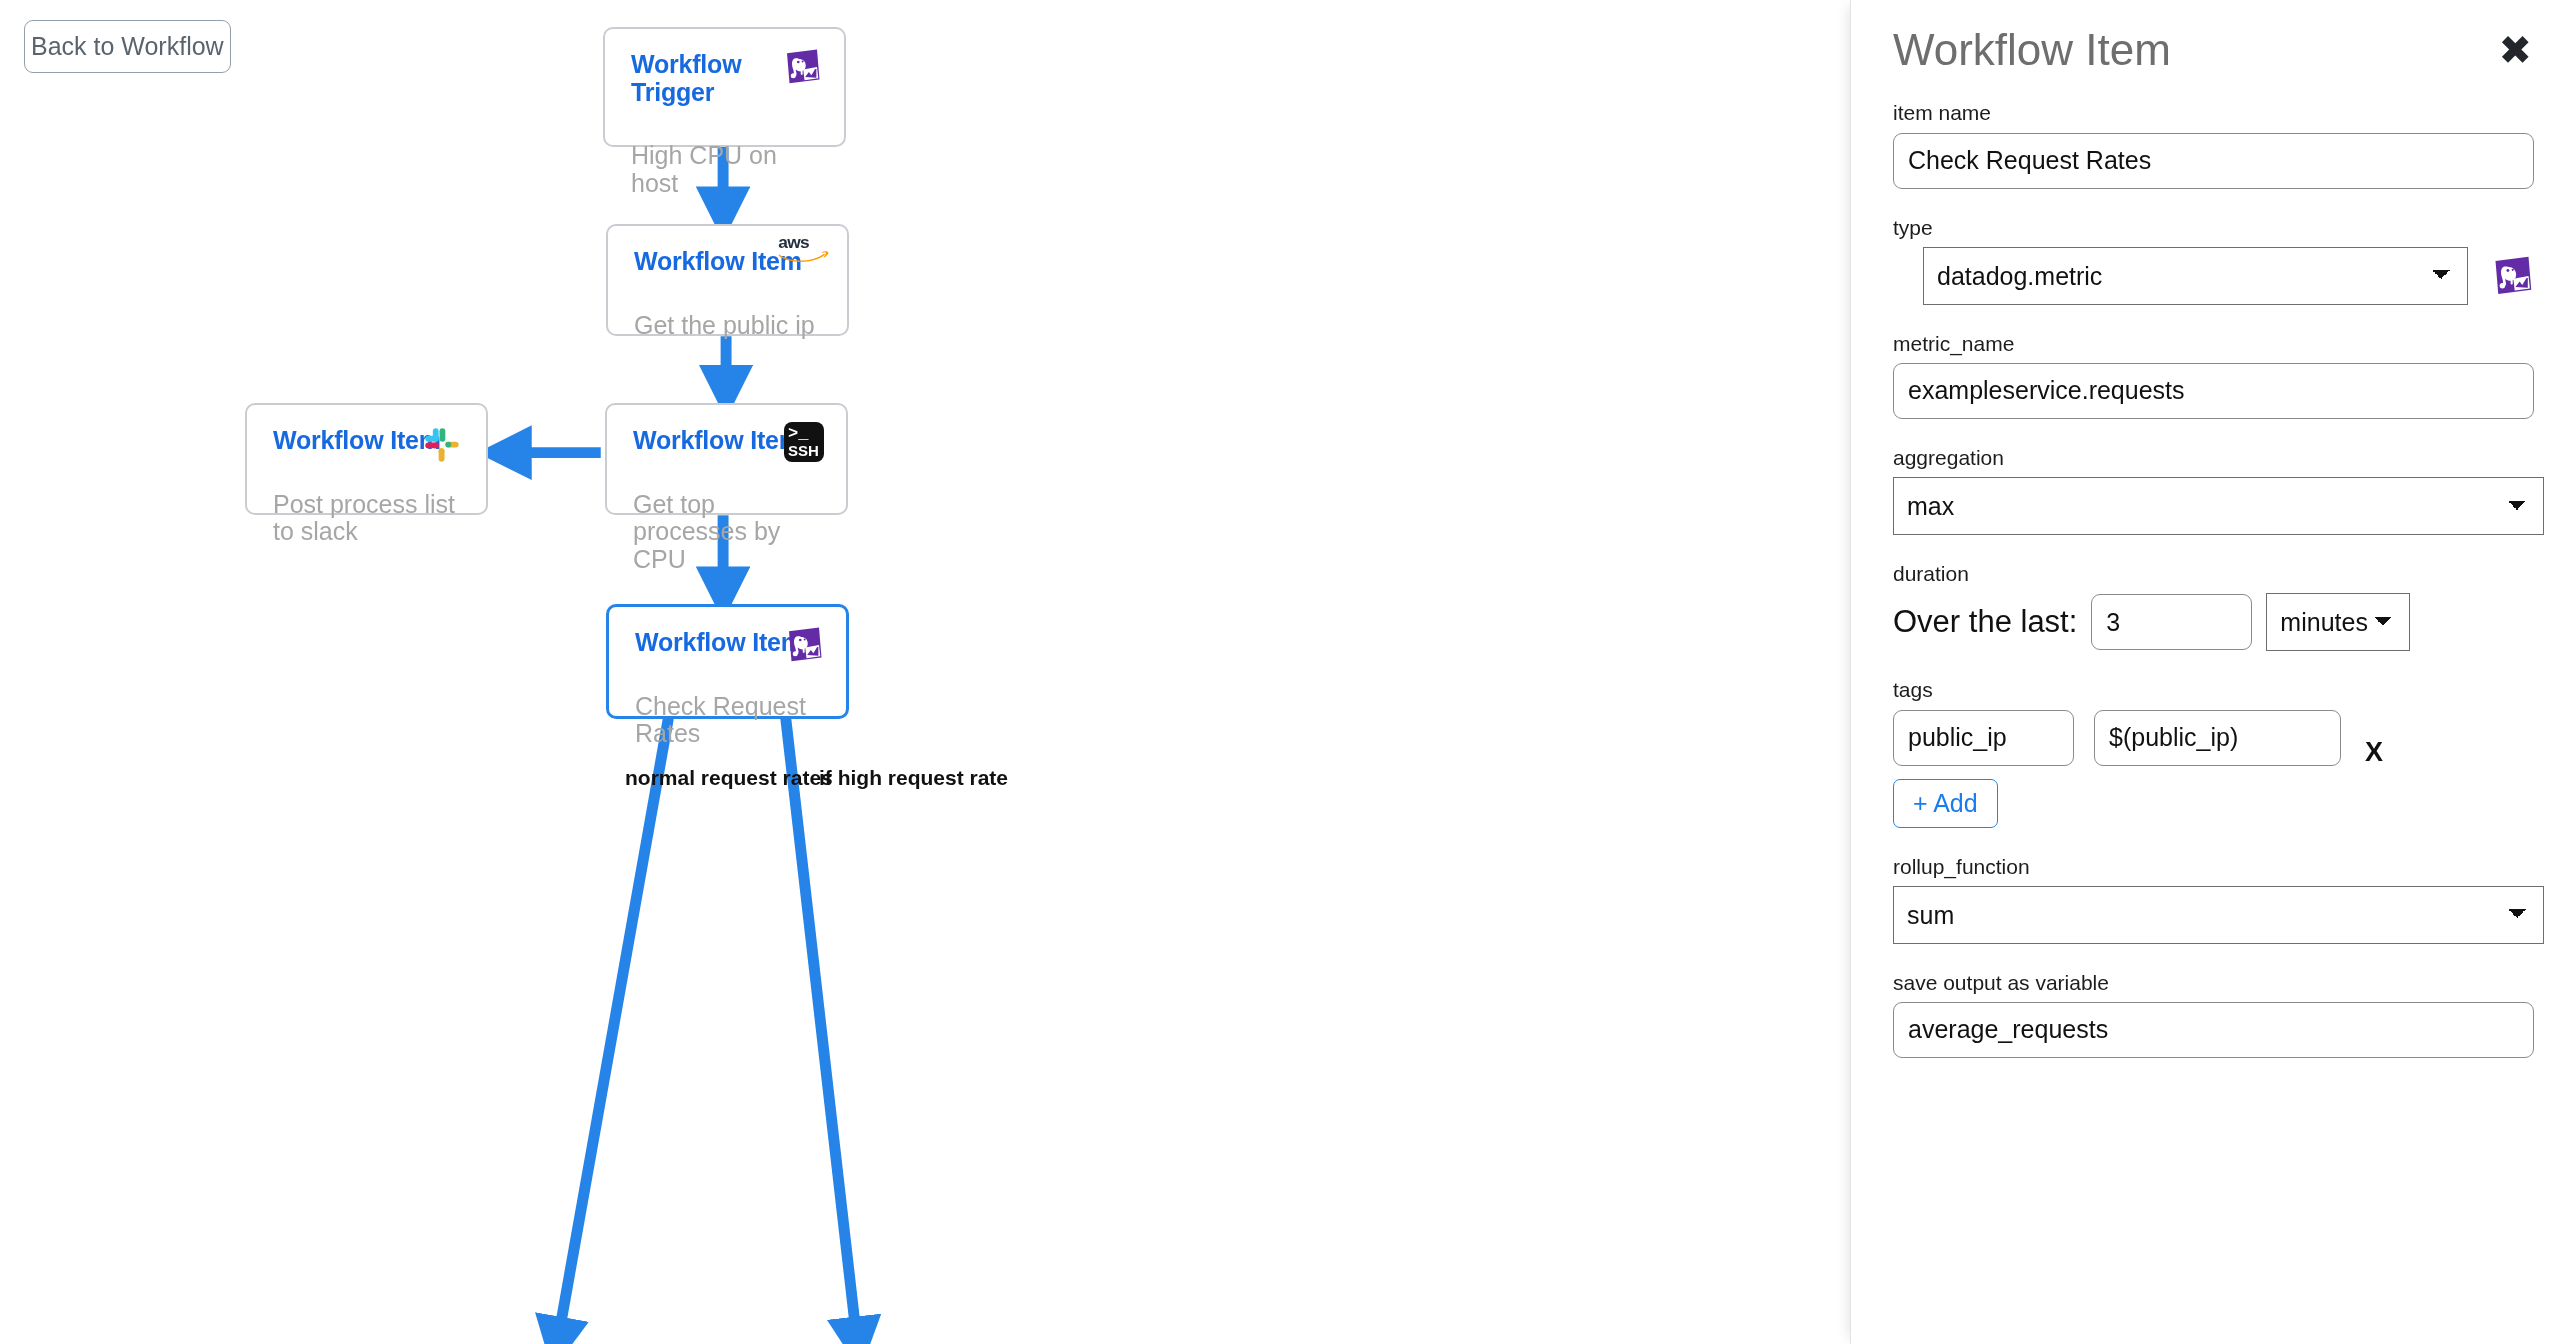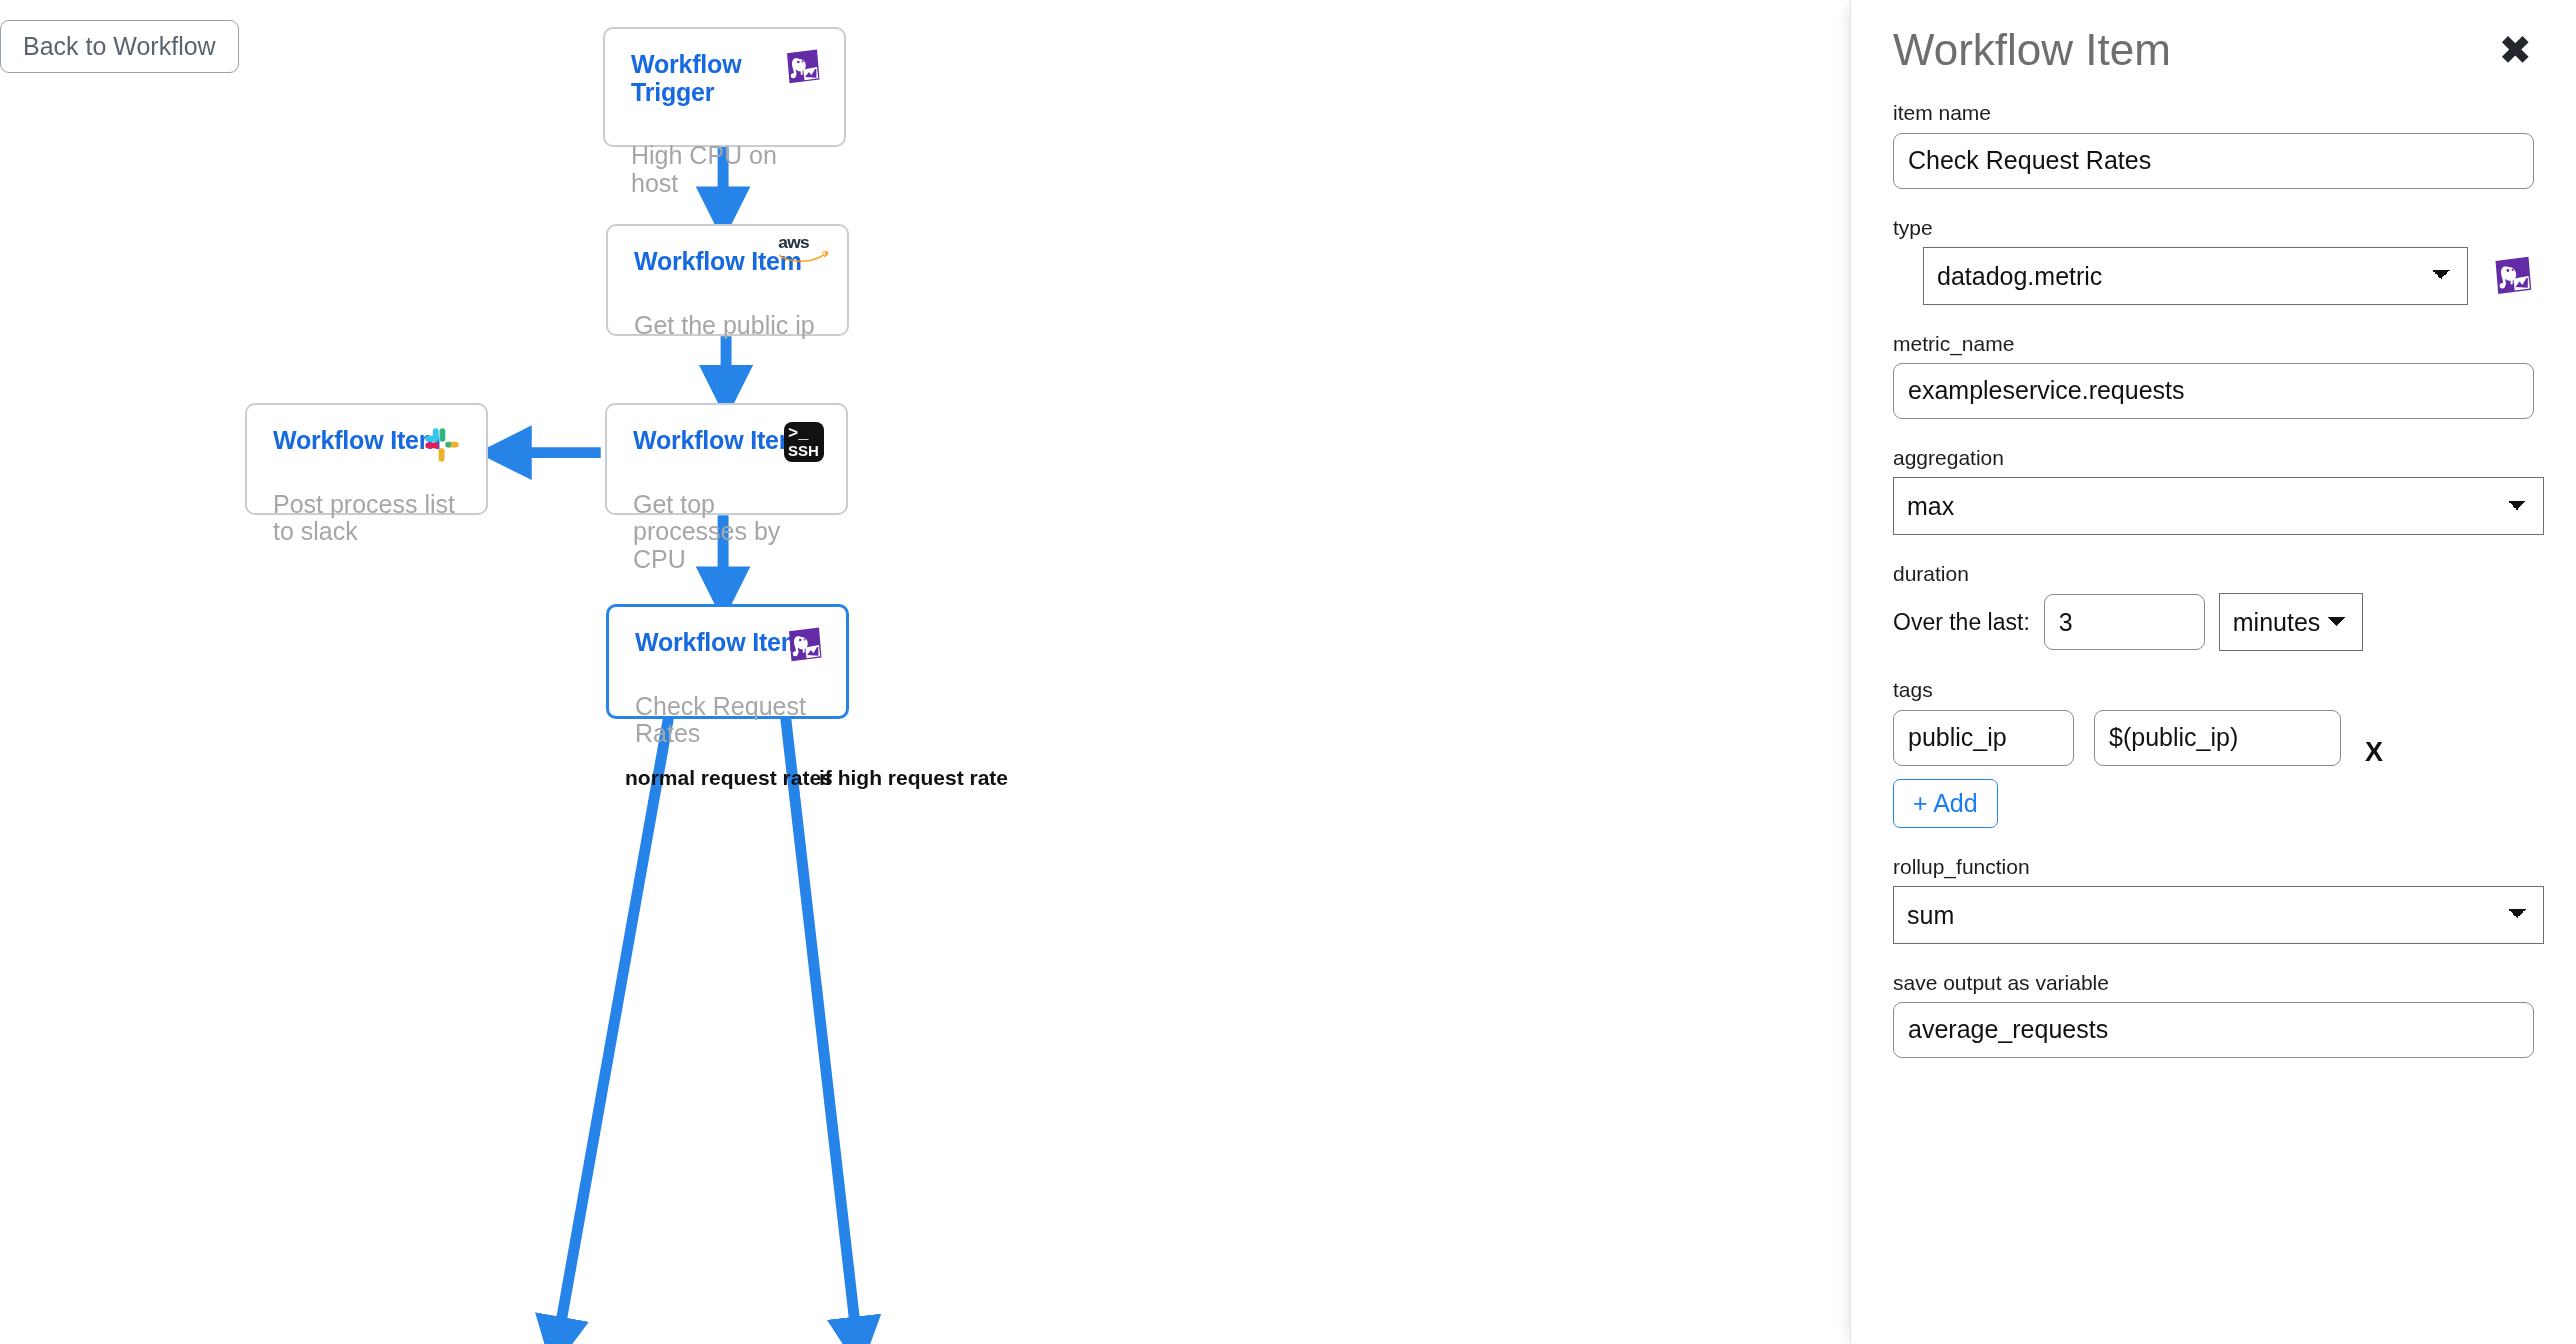--- a/index.html
+++ b/index.html
@@ -15,22 +15,22 @@
   
   #canvas {
     position: absolute; left: 0; top: 0;
     width: 1850px; height: 1345px;
     background: #ffffff;
     overflow: hidden;
   }
   #edges { position: absolute; left:0; top:0; width:1850px; height:1345px; }
 
   .btn-back {
-    position: absolute; left: 0; top: 20px;
-    padding: 13px 22px;
+    position: absolute; left: 24px; top: 20px;
+    padding: 13px 6px;
     border: 1.5px solid #93a0ab;
     border-radius: 9px;
     background: #ffffff;
     color: #5a646e;
     font-size: 25px;
     line-height: 1;
     cursor: pointer;
     white-space: nowrap;
     text-align: center;
   }
@@ -156,21 +156,21 @@
       calc(100% - 26px) calc(50% - 1px),
       calc(100% - 17px) calc(50% - 1px);
     background-size: 9px 9px, 9px 9px;
     background-repeat: no-repeat;
   }
   .type-row { display: flex; align-items: center; gap: 22px; margin-left: 30px; }
   .type-row .sel { flex: 1 1 auto; }
   .type-logo { flex: 0 0 auto; width: 44px; height: 44px; }
 
   .dur-row { display: flex; align-items: center; gap: 14px; margin-top: 2px; }
-  .dur-prefix { font-size: 23px; color: #111; white-space: nowrap; }
+  .dur-prefix { font-size: 31px; color: #111; white-space: nowrap; }
   .dur-num { width: 161px; }
   .dur-unit { width: 144px; }
 
   .tags-row { display: flex; align-items: flex-end; gap: 20px; }
   .tag-key { width: 181px; }
   .tag-val { width: 247px; }
   .tag-x {
     font-size: 27px; font-weight: bold; color: #111;
     cursor: pointer; line-height: 1; padding: 0 4px;
   }

